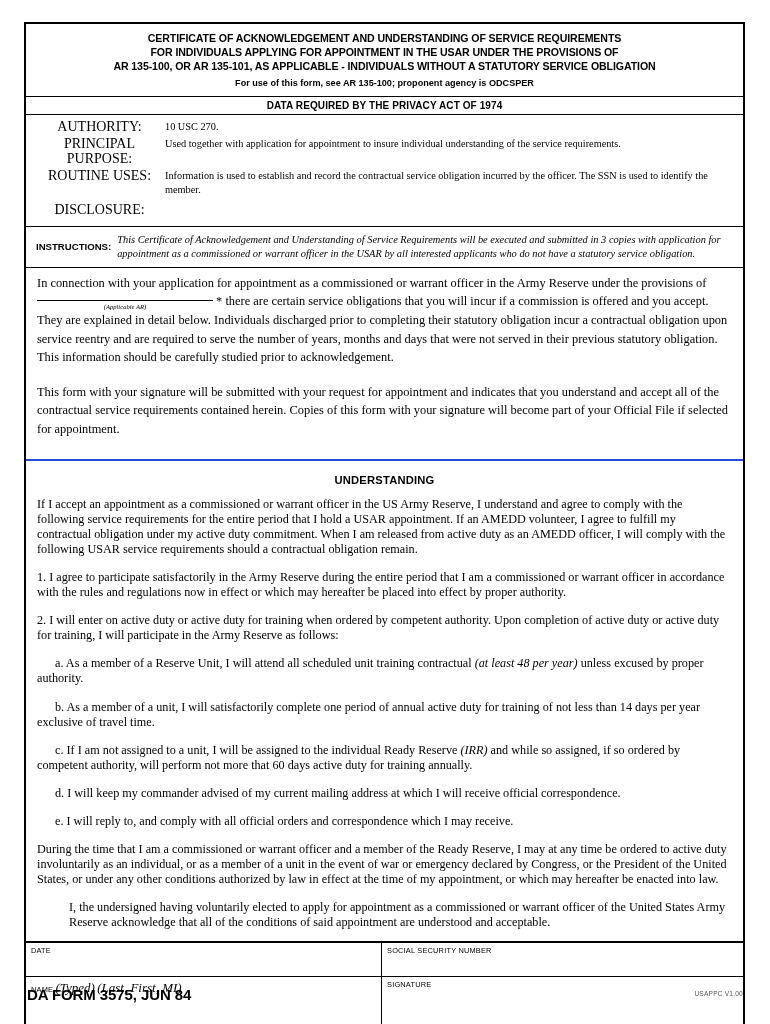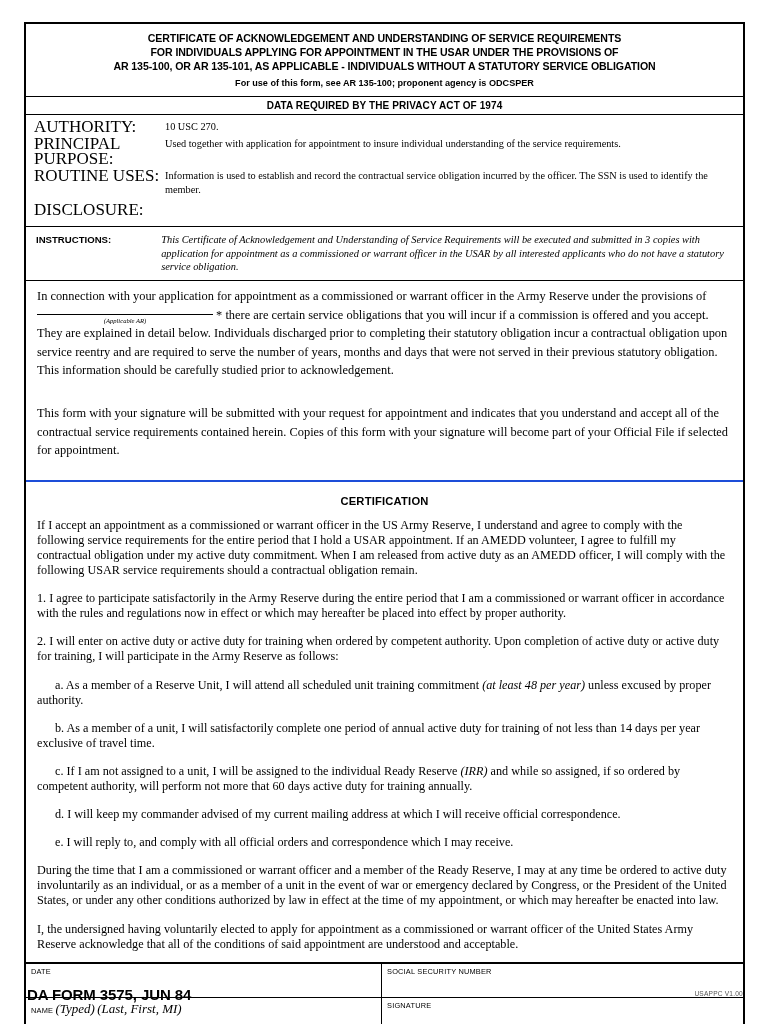--- a/index.html
+++ b/index.html
@@ -72,36 +72,36 @@
     display: flex;
     align-items: flex-start;
     margin-bottom: 3px;
   }
   .privacy-row.gap {
     margin-top: 7px;
   }
   .privacy-label {
     width: 131px;
     flex: 0 0 131px;
-    font-size: 17px;
+    font-size: 14px;
     line-height: 14.5px;
+    text-align: center;
   }
   .privacy-value {
     flex: 1;
     font-size: 10.3px;
     line-height: 13.4px;
   }
 
   
   .instructions-section {
     padding: 6px 8px 7px 10px;
     border-bottom: 1.6px solid #000;
     display: flex;
-    align-items: flex-start;
-    gap: 44px;
+    align-items: center;
   }
   .instructions-label {
     font-family: "Liberation Sans", sans-serif;
     font-weight: bold;
     font-size: 9.6px;
     line-height: 13.2px;
     flex: 0 0 auto;
     padding-right: 6px;
     white-space: nowrap;
   }
@@ -117,21 +117,21 @@
     padding: 6px 11px 20px 11px;
     border-bottom: 2px solid #1d4ed8;
   }
   .intro-section p {
     margin: 0;
     font-size: 12.4px;
     line-height: 18.6px;
     text-align: left;
   }
   .intro-section p.second {
-    margin-top: 24px;
+    margin-top: 16px;
   }
 
   .ar-blank {
     display: inline-block;
     position: relative;
     width: 176px;
     vertical-align: baseline;
   }
   .ar-blank .rule {
     display: block;
@@ -168,20 +168,21 @@
     margin: 0 0 13px 0;
     font-size: 12.2px;
     line-height: 15.1px;
     text-align: left;
   }
   .cert-section p.sub {
     text-indent: 18px;
   }
   .cert-section p:last-child {
     margin-bottom: 0;
+    margin-left: 32px;
   }
 
   
   .sig-grid {
     border-bottom: 2px solid #000;
   }
   .sig-row {
     display: flex;
   }
   .sig-row.row1 {
@@ -292,27 +293,27 @@
       <div class="instructions-label">INSTRUCTIONS:</div>
       <div class="instructions-text">This Certificate of Acknowledgement and Understanding of Service Requirements will be executed and submitted in 3 copies with application for appointment as a commissioned or warrant officer in the USAR by all interested applicants who do not have a statutory service obligation.</div>
     </div>
 
     <div class="intro-section">
       <p><span>In connection with your application for appointment as a commissioned or warrant officer in the Army Reserve under the provisions of</span><span class="ar-blank"><span class="rule"></span><span class="caption">(Applicable AR)</span></span> <span>* there are certain service obligations that you will incur if a commission is offered and you accept. They are explained in detail below.  Individuals discharged prior to completing their statutory obligation incur a contractual obligation upon service reentry and are required to serve the number of years, months and days that were not served in their previous statutory obligation.  This information should be carefully studied prior to acknowledgement.</span></p>
       <p class="second">This form with your signature will be submitted with your request for appointment and indicates that you understand and accept all of the contractual service requirements contained herein.  Copies of this form with your signature will become part of your Official File if selected for appointment.</p>
     </div>
 
     <div class="cert-section">
-      <div class="cert-title">CERTIFICATION</div>
+      <div class="cert-title">UNDERSTANDING</div>
 
       <p>If I accept an appointment as a commissioned or warrant officer in the US Army Reserve, I understand and agree to comply with the following service requirements for the entire period that I hold a USAR appointment.  If an AMEDD volunteer, I agree to fulfill my contractual obligation under my active duty commitment.  When I am released from active duty as an AMEDD officer, I will comply with the following USAR service requirements should a contractual obligation remain.</p>
       <p>1. I agree to participate satisfactorily in the Army Reserve during the entire period that I am a commissioned or warrant officer in accordance with the rules and regulations now in effect or which may hereafter be placed into effect by proper authority.</p>
       <p>2. I will enter on active duty or active duty for training when ordered by competent authority.  Upon completion of active duty or active duty for training, I will participate in the Army Reserve as follows:</p>
 
-      <p class="sub"><span>a. As a member of a Reserve Unit, I will attend all scheduled unit training commitment </span><span class="ital">(at least 48 per year)</span><span>  unless excused by proper authority.</span></p>
+      <p class="sub"><span>a. As a member of a Reserve Unit, I will attend all scheduled unit training contractual </span><span class="ital">(at least 48 per year)</span><span>  unless excused by proper authority.</span></p>
 
       <p class="sub">b. As a member of a unit, I will satisfactorily complete one period of annual active duty for training of not less than 14 days per year exclusive of travel time.</p>
 
       <p class="sub"><span>c. If I am not assigned to a unit, I will be assigned to the individual Ready Reserve </span><span class="ital">(IRR)</span><span>  and while so assigned, if so ordered by competent authority, will perform not more that 60 days active duty for training annually.</span></p>
 
       <p class="sub">d. I will keep my commander advised of my current mailing address at which I will receive official correspondence.</p>
       <p class="sub">e. I will reply to, and comply with all official orders and correspondence which I may receive.</p>
 
       <p>During the time that I am a commissioned or warrant officer and a member of the Ready Reserve, I may at any time be ordered to active duty involuntarily as an individual, or as a member of a unit in the event of war or emergency declared by Congress, or the President of the United States, or under any other conditions authorized by law in effect at the time of my appointment, or which may hereafter be enacted into law.</p>
       <p>I, the undersigned having voluntarily elected to apply for appointment as a commissioned or warrant officer of the United States Army Reserve acknowledge that all of the conditions of said appointment are understood and acceptable.</p>

